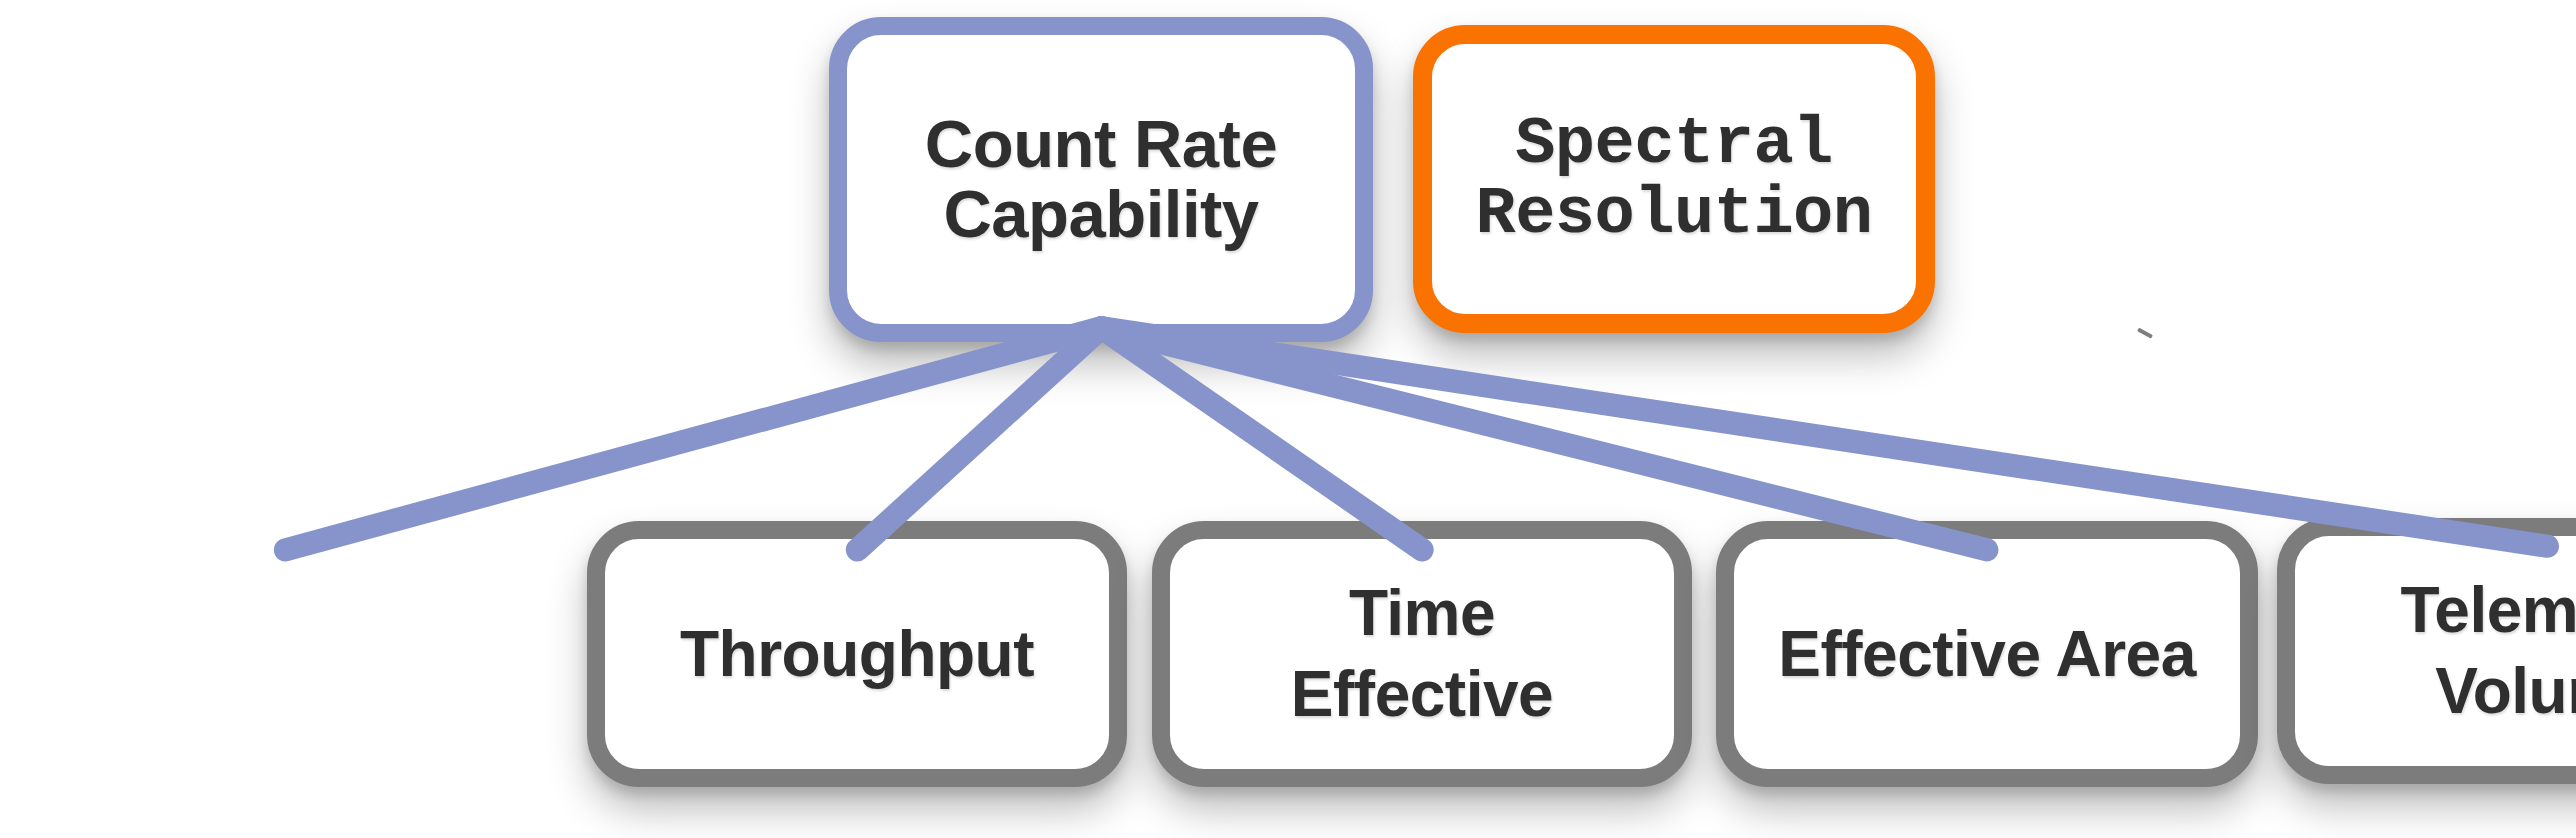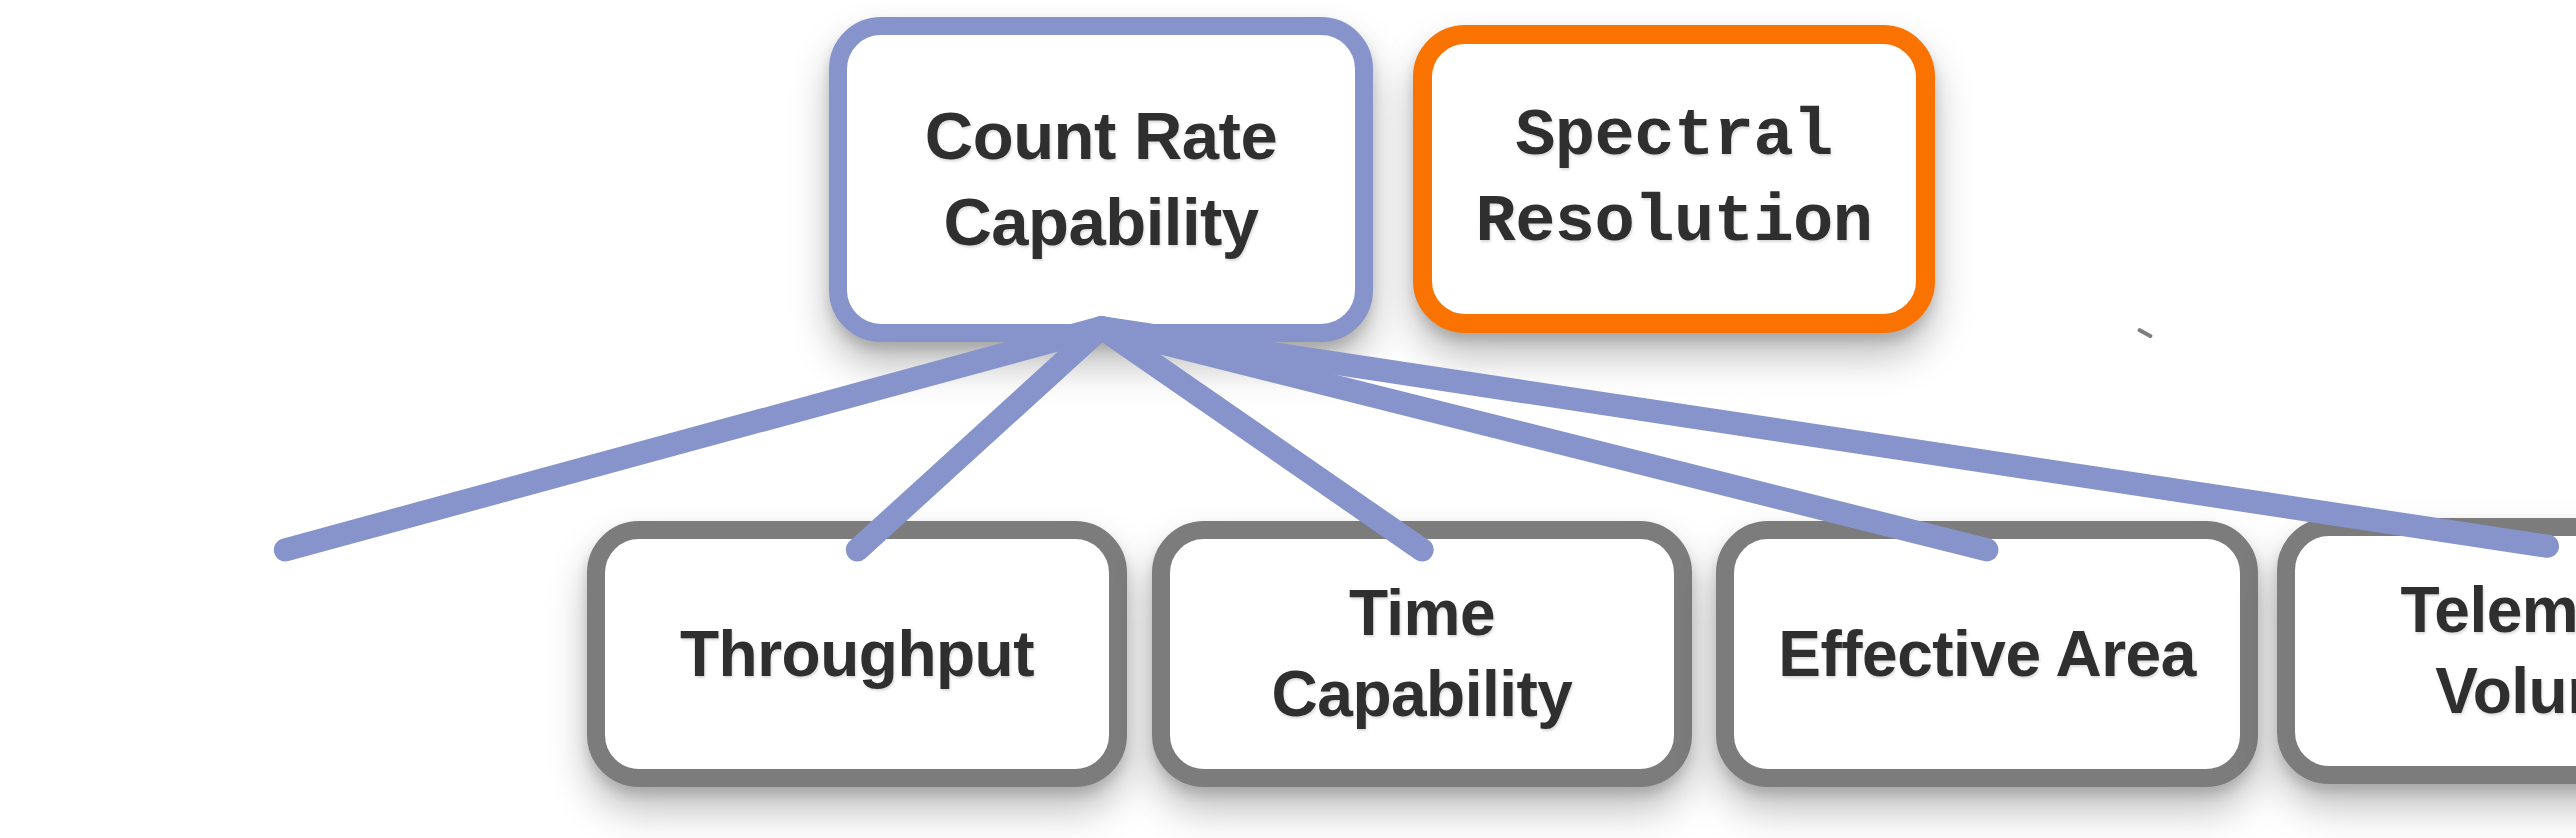--- a/index.html
+++ b/index.html
@@ -31,21 +31,21 @@
     box-shadow: 0 7.2px 11.3px rgba(0,0,0,0.14), 0 23px 39px rgba(0,0,0,0.26);
   }
   .node .label {
     white-space: pre;
     text-align: center;
     font-weight: 700;
     letter-spacing: -0.5px;
     color: inherit;
     text-shadow: 1px 1.5px 2.6px rgba(0,0,0,0.15);
   }
-  .node.top .label { font-size: 67px; line-height: 86px; }
+  .node.top .label { font-size: 67px; line-height: 70px; }
   .node.bottom .label { font-size: 64px; line-height: 81px; }
 
   
   #n-count-rate   { left: 829px; top: 16.5px;   width: 544px; height: 325px; }
   #n-spectral     { left: 1413px; top: 25px;   width: 522px; height: 308px; border-width: 19.6px; }
   #n-pileup       { left: 13px;   top: 521px; width: 545px; height: 266px; }
   #n-throughput   { left: 587px; top: 521px; width: 540px; height: 266px; }
   #n-timeres      { left: 1152px; top: 521px; width: 540px; height: 266px; }
   #n-effective    { left: 1716px; top: 521px; width: 542px; height: 266px; }
   #n-telemetry    { left: 2277px; top: 518px; width: 540px; height: 266px; }
@@ -84,21 +84,21 @@
 Resolution</span>
   </div>
 
 
   <div class="node bottom" id="n-throughput" style="border-color: rgb(124, 124, 124);">
     <span class="label">Throughput</span>
   </div>
 
   <div class="node bottom" id="n-timeres" style="border-color: rgb(124, 124, 124);">
     <span class="label">Time
-Capability</span>
+Effective</span>
   </div>
 
   <div class="node bottom" id="n-effective" style="border-color: rgb(124, 124, 124);">
     <span class="label">Effective Area</span>
   </div>
 
   <div class="node bottom" id="n-telemetry" style="border-color: rgb(124, 124, 124);">
     <span class="label">Telemetry
 Volume</span>
   </div>

